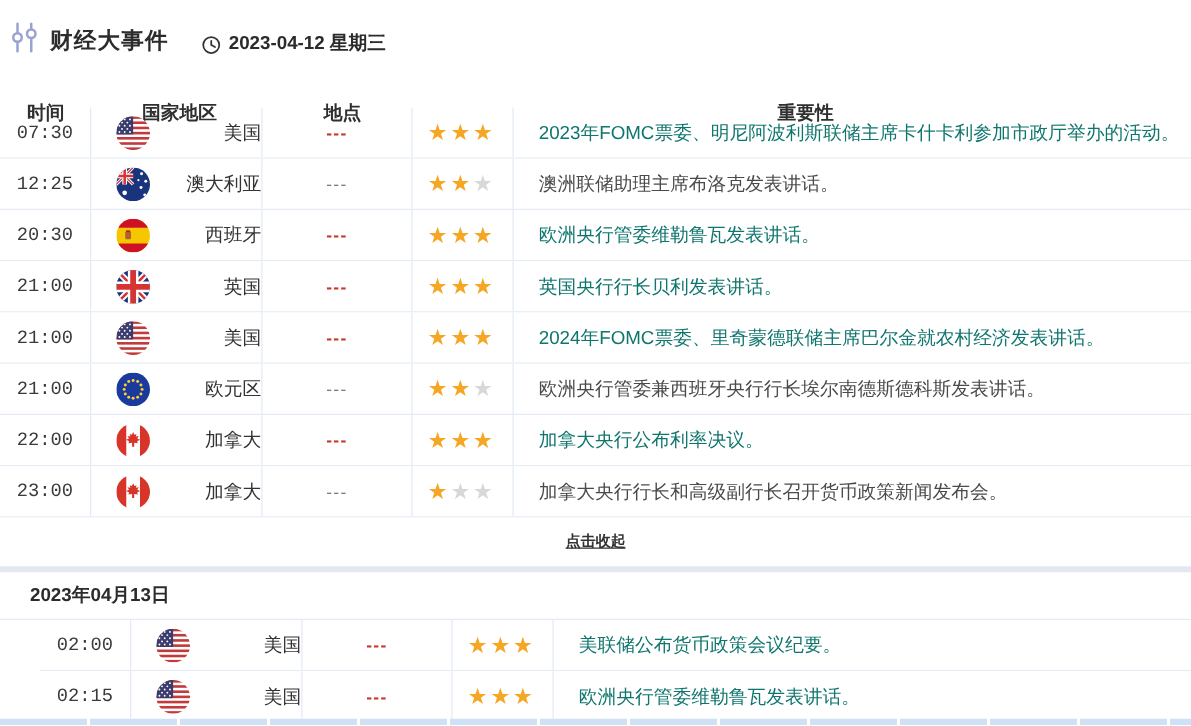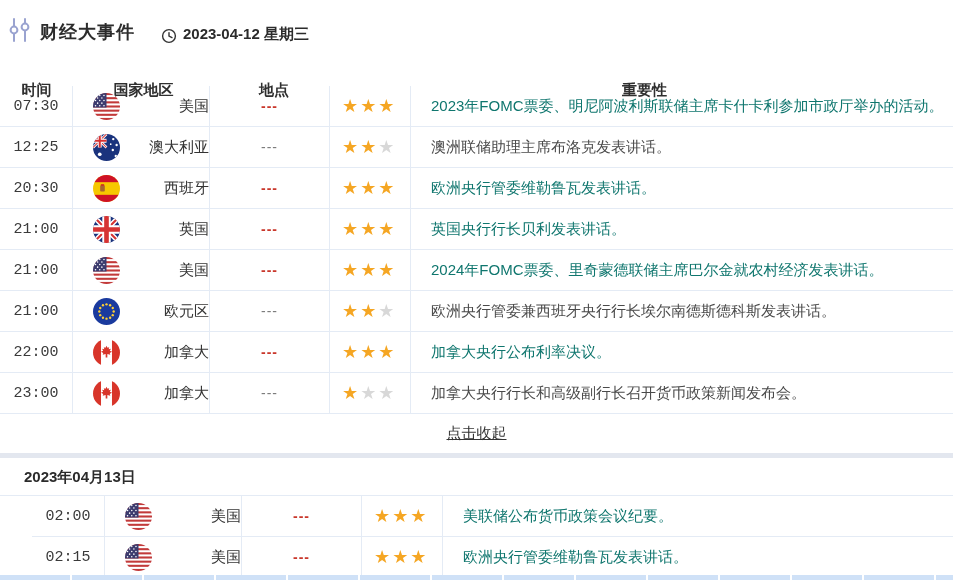--- a/index.html
+++ b/index.html
@@ -37,21 +37,21 @@
   .row.hl .c-loc { color:#c9372b; font-weight:bold; }
   .row.hl .c-event { color:#0f766e; font-weight:normal; }
   .star { display:inline-block; }
   .star.filled { color:#f5a623; }
   .star.empty { color:#d8d8d8; }
   .flag { width:27px; height:27px; display:inline-flex; }
   .flag svg { display:block; }
 
   
   .collapse-row { height:39px; display:flex; align-items:center; justify-content:center; background:#fff; }
-  .collapse-link { font-size:15px; font-weight:normal; color:#333; text-decoration:underline; cursor:pointer; }
+  .collapse-link { font-size:12px; font-weight:bold; color:#333; text-decoration:underline; cursor:pointer; }
 
   
   .gapband { height:5px; background:#e3e7ef; }
   .date-row { height:38px; line-height:38px; padding-left:24px; font-size:15px; font-weight:bold;
     color:#2b2b2b; background:#fff; border-bottom:1px solid #e4ebf5; }
 
   #tbody-2 { height:79px; overflow:hidden;margin-left:32px; }
 
   
   .bottom-strip { height:5px;

